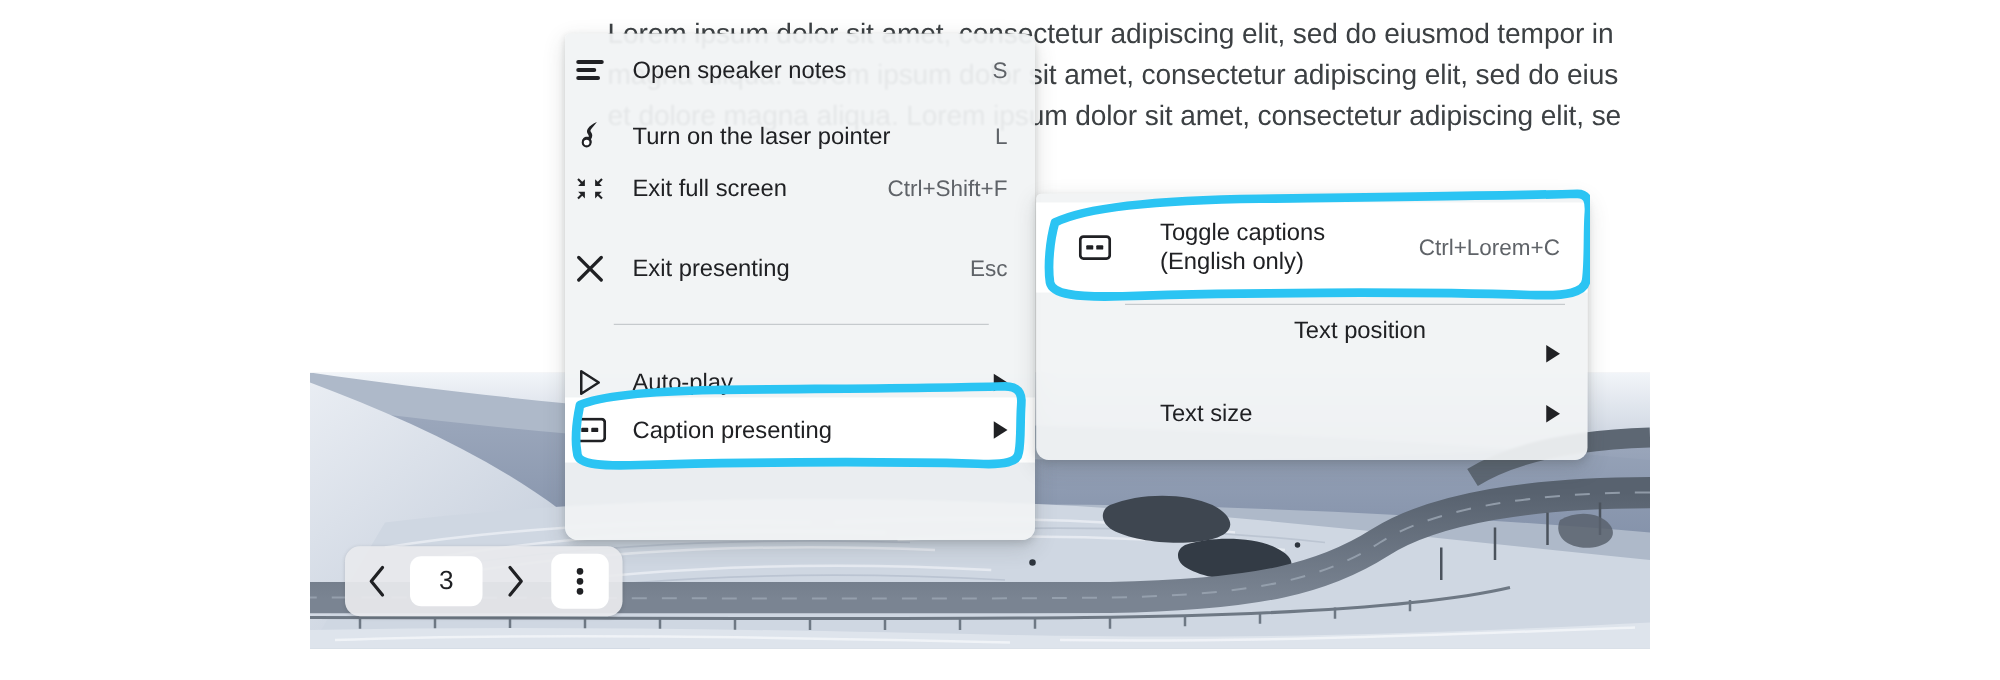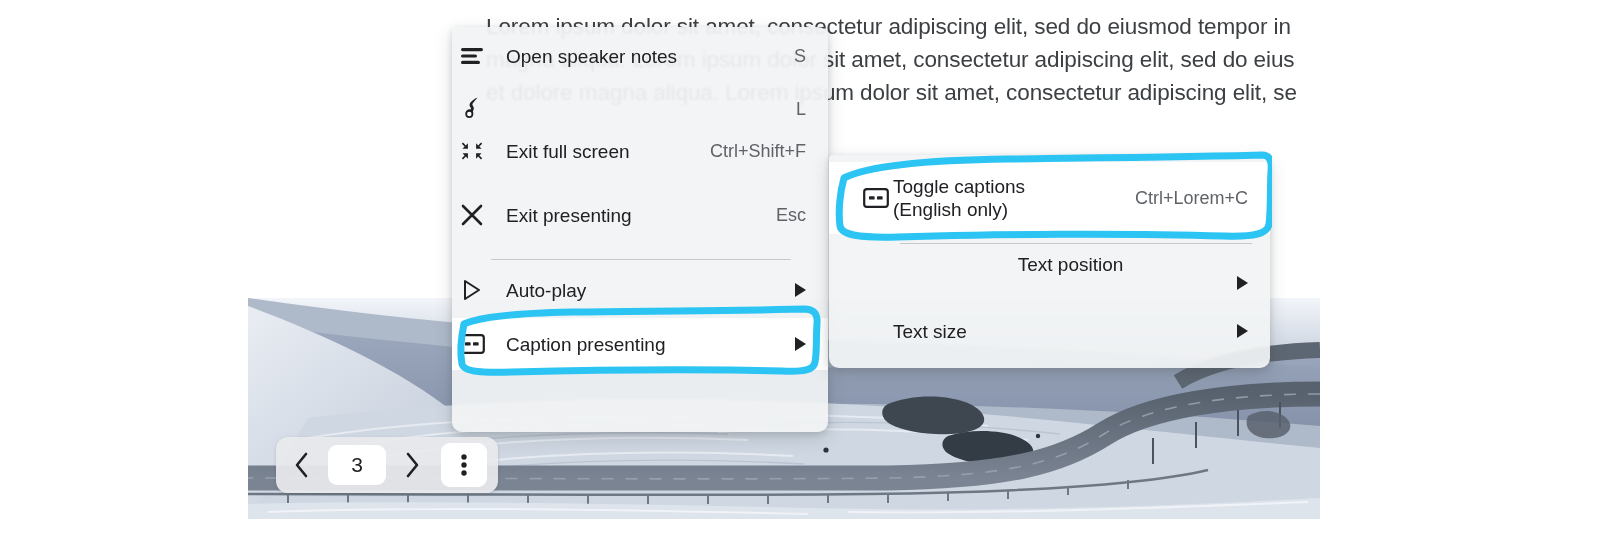--- a/index.html
+++ b/index.html
@@ -84,21 +84,21 @@
   }
   .mi .label + .arrow{margin-left:auto;}
 
   .sep{
     position:absolute;
     height:1px;
     background:#c6cacd;
   }
 
   
-  #menu-sub .mi{padding-left:64px;}
+  #menu-sub .mi{padding-left:99px;}
   #menu-sub .mi .ico{left:22px;width:49px;}
 
   
   .gi{display:block;}
 
   
   #navbar{
     position:absolute;
     left:276px; top:437px;
     width:222px; height:56px;
@@ -250,20 +250,21 @@
       <span class="accel">S</span>
     </div>
 
     <div class="mi" style="top:58px;height:48px;">
       <span class="ico">
         <svg class="gi" width="22" height="26" viewBox="0 0 22 26">
             <path d="M16.5 1.5c-3 1.3-6 3.2-7.4 5.6-.9 1.6-.6 3 .3 4.2.6.8.8 1.5.4 2.3-1.3-.5-2.9-.3-4 .8-1.5 1.5-1.5 3.9 0 5.4s3.9 1.5 5.4 0c1.2-1.2 1.4-3 .6-4.4 1.5-2.4 1.2-4.2.1-5.6-.6-.8-.7-1.4-.2-2.2 1-1.8 3-3.6 4.8-6.1z" fill="#202124"></path>
             <circle cx="8.3" cy="18" r="3.1" fill="#fff" stroke="#202124" stroke-width="1.7"></circle>
           </svg>
       </span>
+      <span class="label">Turn on the laser pointer</span>
       <span class="accel">L</span>
     </div>
 
     <div class="mi" style="top:100px;height:48px;">
       <span class="ico">
         <svg class="gi" width="24" height="24" viewBox="0 0 24 24">
             <g fill="#202124">
               <path d="M2 2.6l2.8 2.8L6.9 3.3v5.4H1.5L3.6 6.6 0.8 3.8z" transform="translate(1,1)"></path>
               <path d="M22 2.6l-2.8 2.8 -2.1-2.1v5.4h5.4l-2.1-2.1 2.8-2.8z" transform="translate(-1,1)"></path>
               <path d="M2 21.4l2.8-2.8 2.1 2.1v-5.4H1.5l2.1 2.1 -2.8 2.8z" transform="translate(1,-1)"></path>
@@ -280,21 +281,21 @@
         <svg class="gi" width="24" height="24" viewBox="0 0 24 24">
             <path d="M3 3 L21 21 M21 3 L3 21" stroke="#202124" stroke-width="2.6" stroke-linecap="round"></path>
           </svg>
       </span>
       <span class="label">Exit presenting</span>
       <span class="accel">Esc</span>
     </div>
 
     <div class="sep" style="left:39px;top:232px;width:300px;"></div>
 
-    <div class="mi" style="top:239px;height:48px;">
+    <div class="mi" style="top:255px;height:48px;">
       <span class="ico">
         <svg class="gi" width="22" height="22" viewBox="0 0 22 22">
             <path d="M4 2 L18 11 L4 20 Z" fill="none" stroke="#202124" stroke-width="2" stroke-linejoin="round"></path>
           </svg>
       </span>
       <span class="label">Auto-play</span>
       <span class="arrow"></span>
     </div>
 
     <div class="mi hl" style="top:291px;height:52px;">

